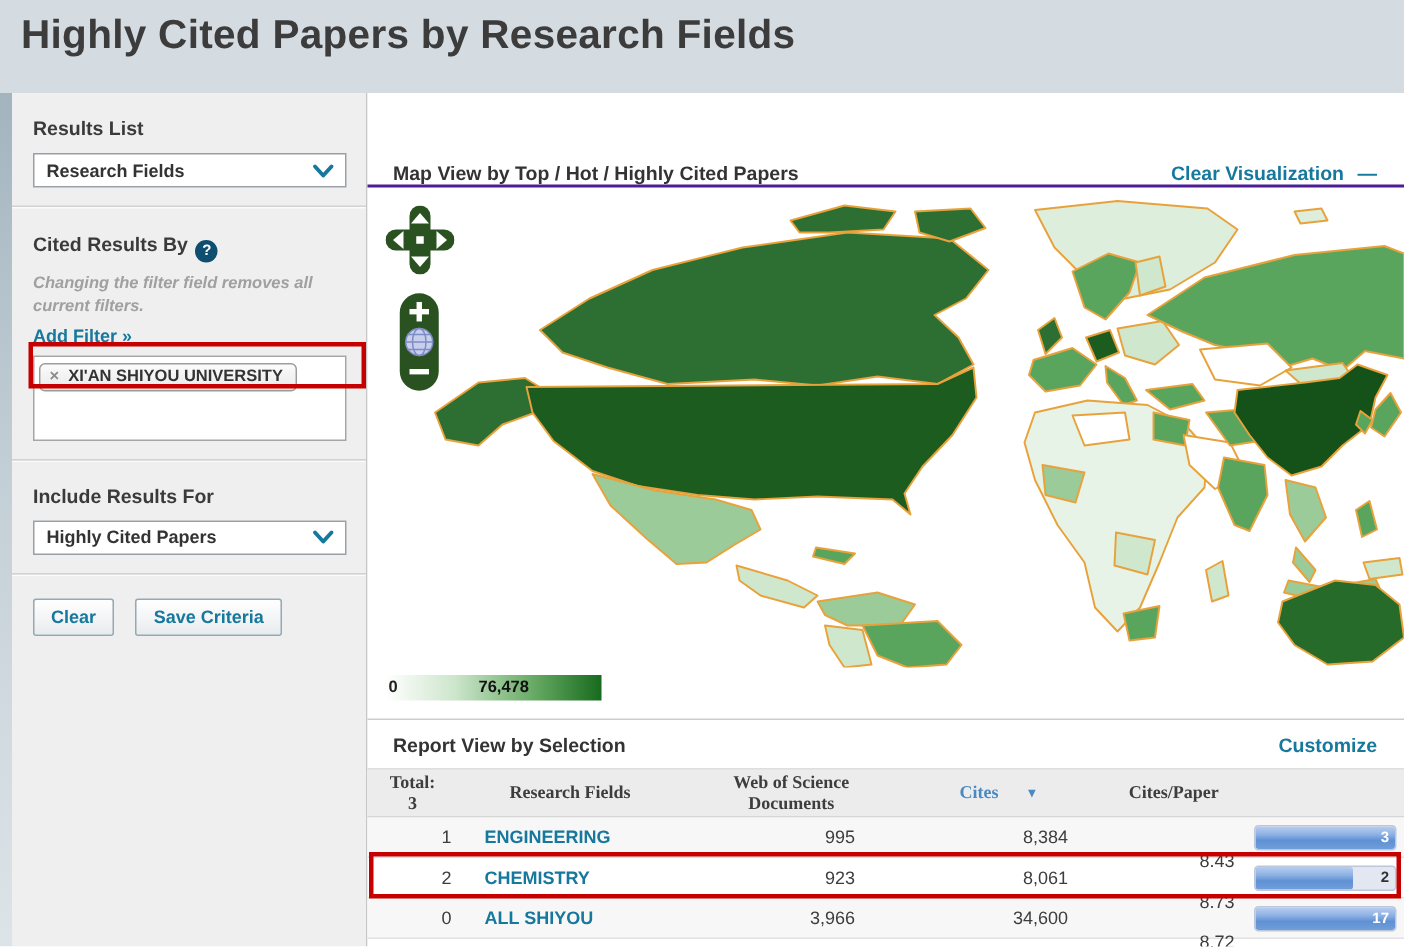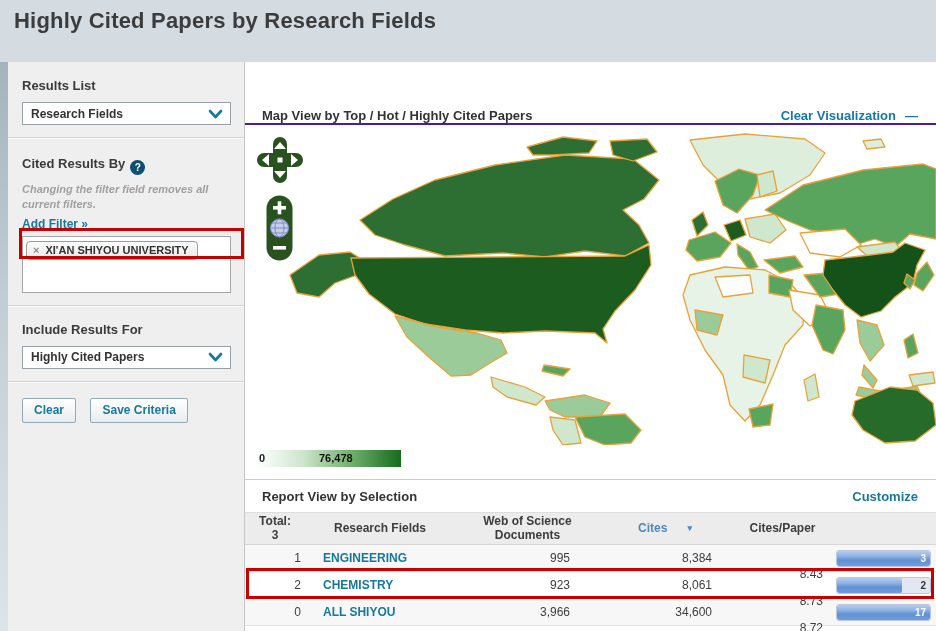--- a/index.html
+++ b/index.html
@@ -5,21 +5,21 @@
   * { margin:0; padding:0; box-sizing:border-box; }
   html,body { width:936px; height:631px; }
   body {
     position:relative; overflow:hidden; background:#fff;
     font-family:"Liberation Sans", sans-serif; color:#333;
   }
 
   
   .page-header { position:absolute; left:0; top:0; width:936px; height:62px;
     background:#d4dbe1; padding:8px 0 0 14px; }
-  .page-header .title { font-size:22px; font-weight:bold; color:#3c3c3c; letter-spacing:.2px; }
+  .page-header .title { font-size:27px; font-weight:bold; color:#3c3c3c; letter-spacing:.2px; }
 
   
   .left-strip { position:absolute; left:0; top:62px; width:8px; height:569px;
     background:linear-gradient(180deg,#a3b4bf 0%,#c3cfd6 45%,#dde4e8 100%); }
 
   
   .sidebar { position:absolute; left:8px; top:62px; width:237px; height:569px;
     background:#efefef; border-right:1px solid #c6c6c6; }
   .side-section { padding:16px 14px 12px 14px; border-bottom:1px solid #d2d2d2;
     box-shadow:0 1px 0 #fbfbfb; }
@@ -71,21 +71,21 @@
   
   .report { position:absolute; left:0; top:417px; width:691px; border-top:1px solid #ccc; }
   .report-title-row { height:32px; display:flex; align-items:center;
     justify-content:space-between; padding:0 18px 0 17px; }
   .report-title { font-size:13px; font-weight:bold; color:#333; }
   .customize { font-size:13px; font-weight:bold; color:#17789e; cursor:pointer; }
 
   .col-header-row { height:33px; background:#ececec; border-top:1px solid #dedede;
     border-bottom:1px solid #d6d6d6; display:flex; }
   .col { display:flex; flex-direction:column; align-items:center; justify-content:center;
-    font-size:12px; font-weight:bold; color:#3d3d3d; line-height:1.15; text-align:center; }
+    font-size:12px; font-weight:bold; color:#3d3d3d; line-height:1.15; text-align:center;font-family:Liberation Serif, serif; }
   .c1{width:60px;} .c2{width:150px;} .c3{width:145px;} .c4{width:130px;} .c5{width:105px;} .c6{width:101px;}
   .col.sortable { flex-direction:row; gap:20px; color:#4a8ac2; cursor:pointer; }
   .col.sortable .arrow { font-size:9px; }
 
   .trow { height:27px; display:flex; align-items:center; border-bottom:1px solid #e2e2e2;
     font-size:12px; color:#3d3d3d; }
   .trow.striped { background:#f7f7f7; }
   .cell-rank { width:60px; text-align:right; padding-right:4px; }
   .cell-field { width:150px; padding-left:18px; font-weight:bold; color:#17789e; cursor:pointer; }
   .cell-docs { width:145px; text-align:right; padding-right:30px; }

